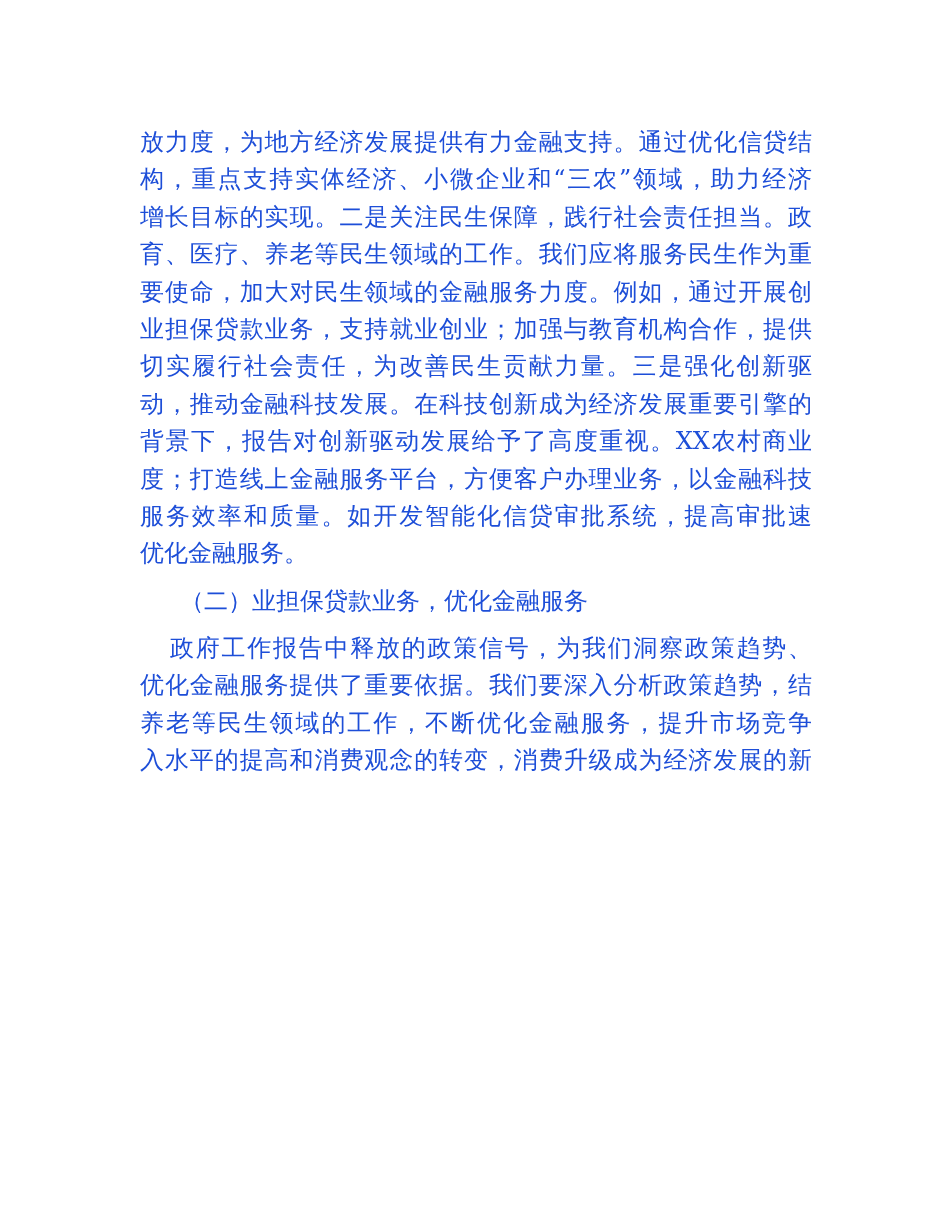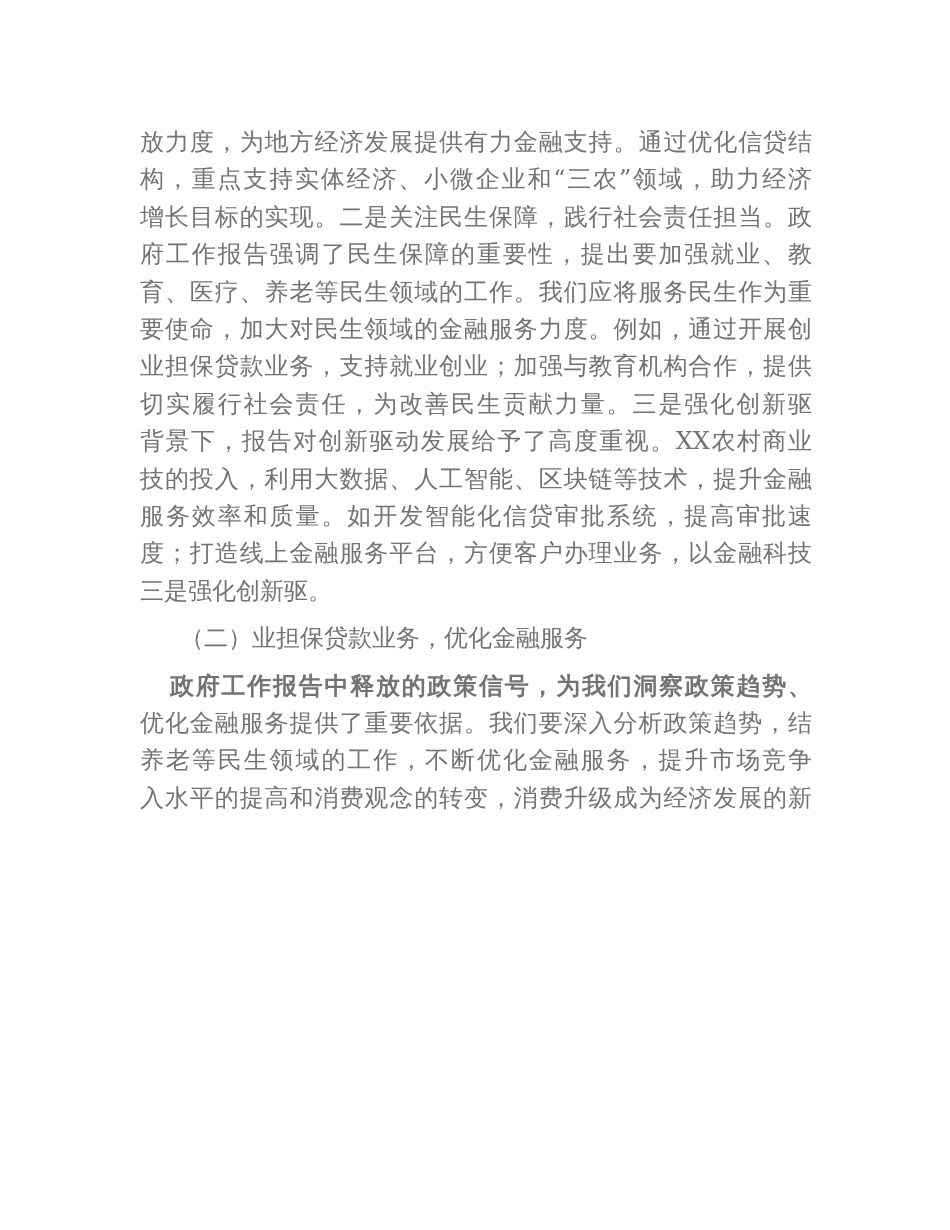--- a/index.html
+++ b/index.html
@@ -3,54 +3,53 @@
 <meta charset="utf-8">
 <style>
   html, body { margin: 0; padding: 0; background: #ffffff; }
   body { width: 950px; height: 1230px; position: relative; overflow: hidden; }
   .page {
     position: absolute;
     left: 140px;
     top: 124px;
     width: 672px;
     font-family: "DejaVu Serif", "Liberation Serif", serif;
-    color: #737373;
+    color: #1d4ed8;
   }
   .line {
     height: 37.4px;
     line-height: 37.4px;
     font-size: 24px;
     white-space: nowrap;
     text-align: justify;
     text-align-last: justify;
     letter-spacing: 0;
   }
   .line.last { text-align-last: left; }
   .gap { height: 10px; }
   .heading { padding-left: 40px; text-align-last: left; }
-  .indent { padding-left: 30px; font-weight: bold; }
+  .indent { padding-left: 30px; }
 </style>
 </head>
 <body>
 
 <div class="page">
   <div>
     <div class="line">放力度，为地方经济发展提供有力金融支持。通过优化信贷结</div>
     <div class="line">构，重点支持实体经济、小微企业和“三农”领域，助力经济</div>
     <div class="line">增长目标的实现。二是关注民生保障，践行社会责任担当。政</div>
-    <div class="line">府工作报告强调了民生保障的重要性，提出要加强就业、教</div>
     <div class="line">育、医疗、养老等民生领域的工作。我们应将服务民生作为重</div>
     <div class="line">要使命，加大对民生领域的金融服务力度。例如，通过开展创</div>
     <div class="line">业担保贷款业务，支持就业创业；加强与教育机构合作，提供</div>
     <div class="line">切实履行社会责任，为改善民生贡献力量。三是强化创新驱</div>
+    <div class="line">动，推动金融科技发展。在科技创新成为经济发展重要引擎的</div>
     <div class="line">背景下，报告对创新驱动发展给予了高度重视。XX农村商业</div>
-    <div class="line">技的投入，利用大数据、人工智能、区块链等技术，提升金融</div>
+    <div class="line">度；打造线上金融服务平台，方便客户办理业务，以金融科技</div>
     <div class="line">服务效率和质量。如开发智能化信贷审批系统，提高审批速</div>
-    <div class="line">度；打造线上金融服务平台，方便客户办理业务，以金融科技</div>
-    <div class="line last">三是强化创新驱。</div>
+    <div class="line last">优化金融服务。</div>
   </div>
 
   <div class="gap"></div>
 
   <div class="line heading">（二）业担保贷款业务，优化金融服务</div>
 
   <div class="gap"></div>
 
   <div>
     <div class="line indent">政府工作报告中释放的政策信号，为我们洞察政策趋势、</div>

